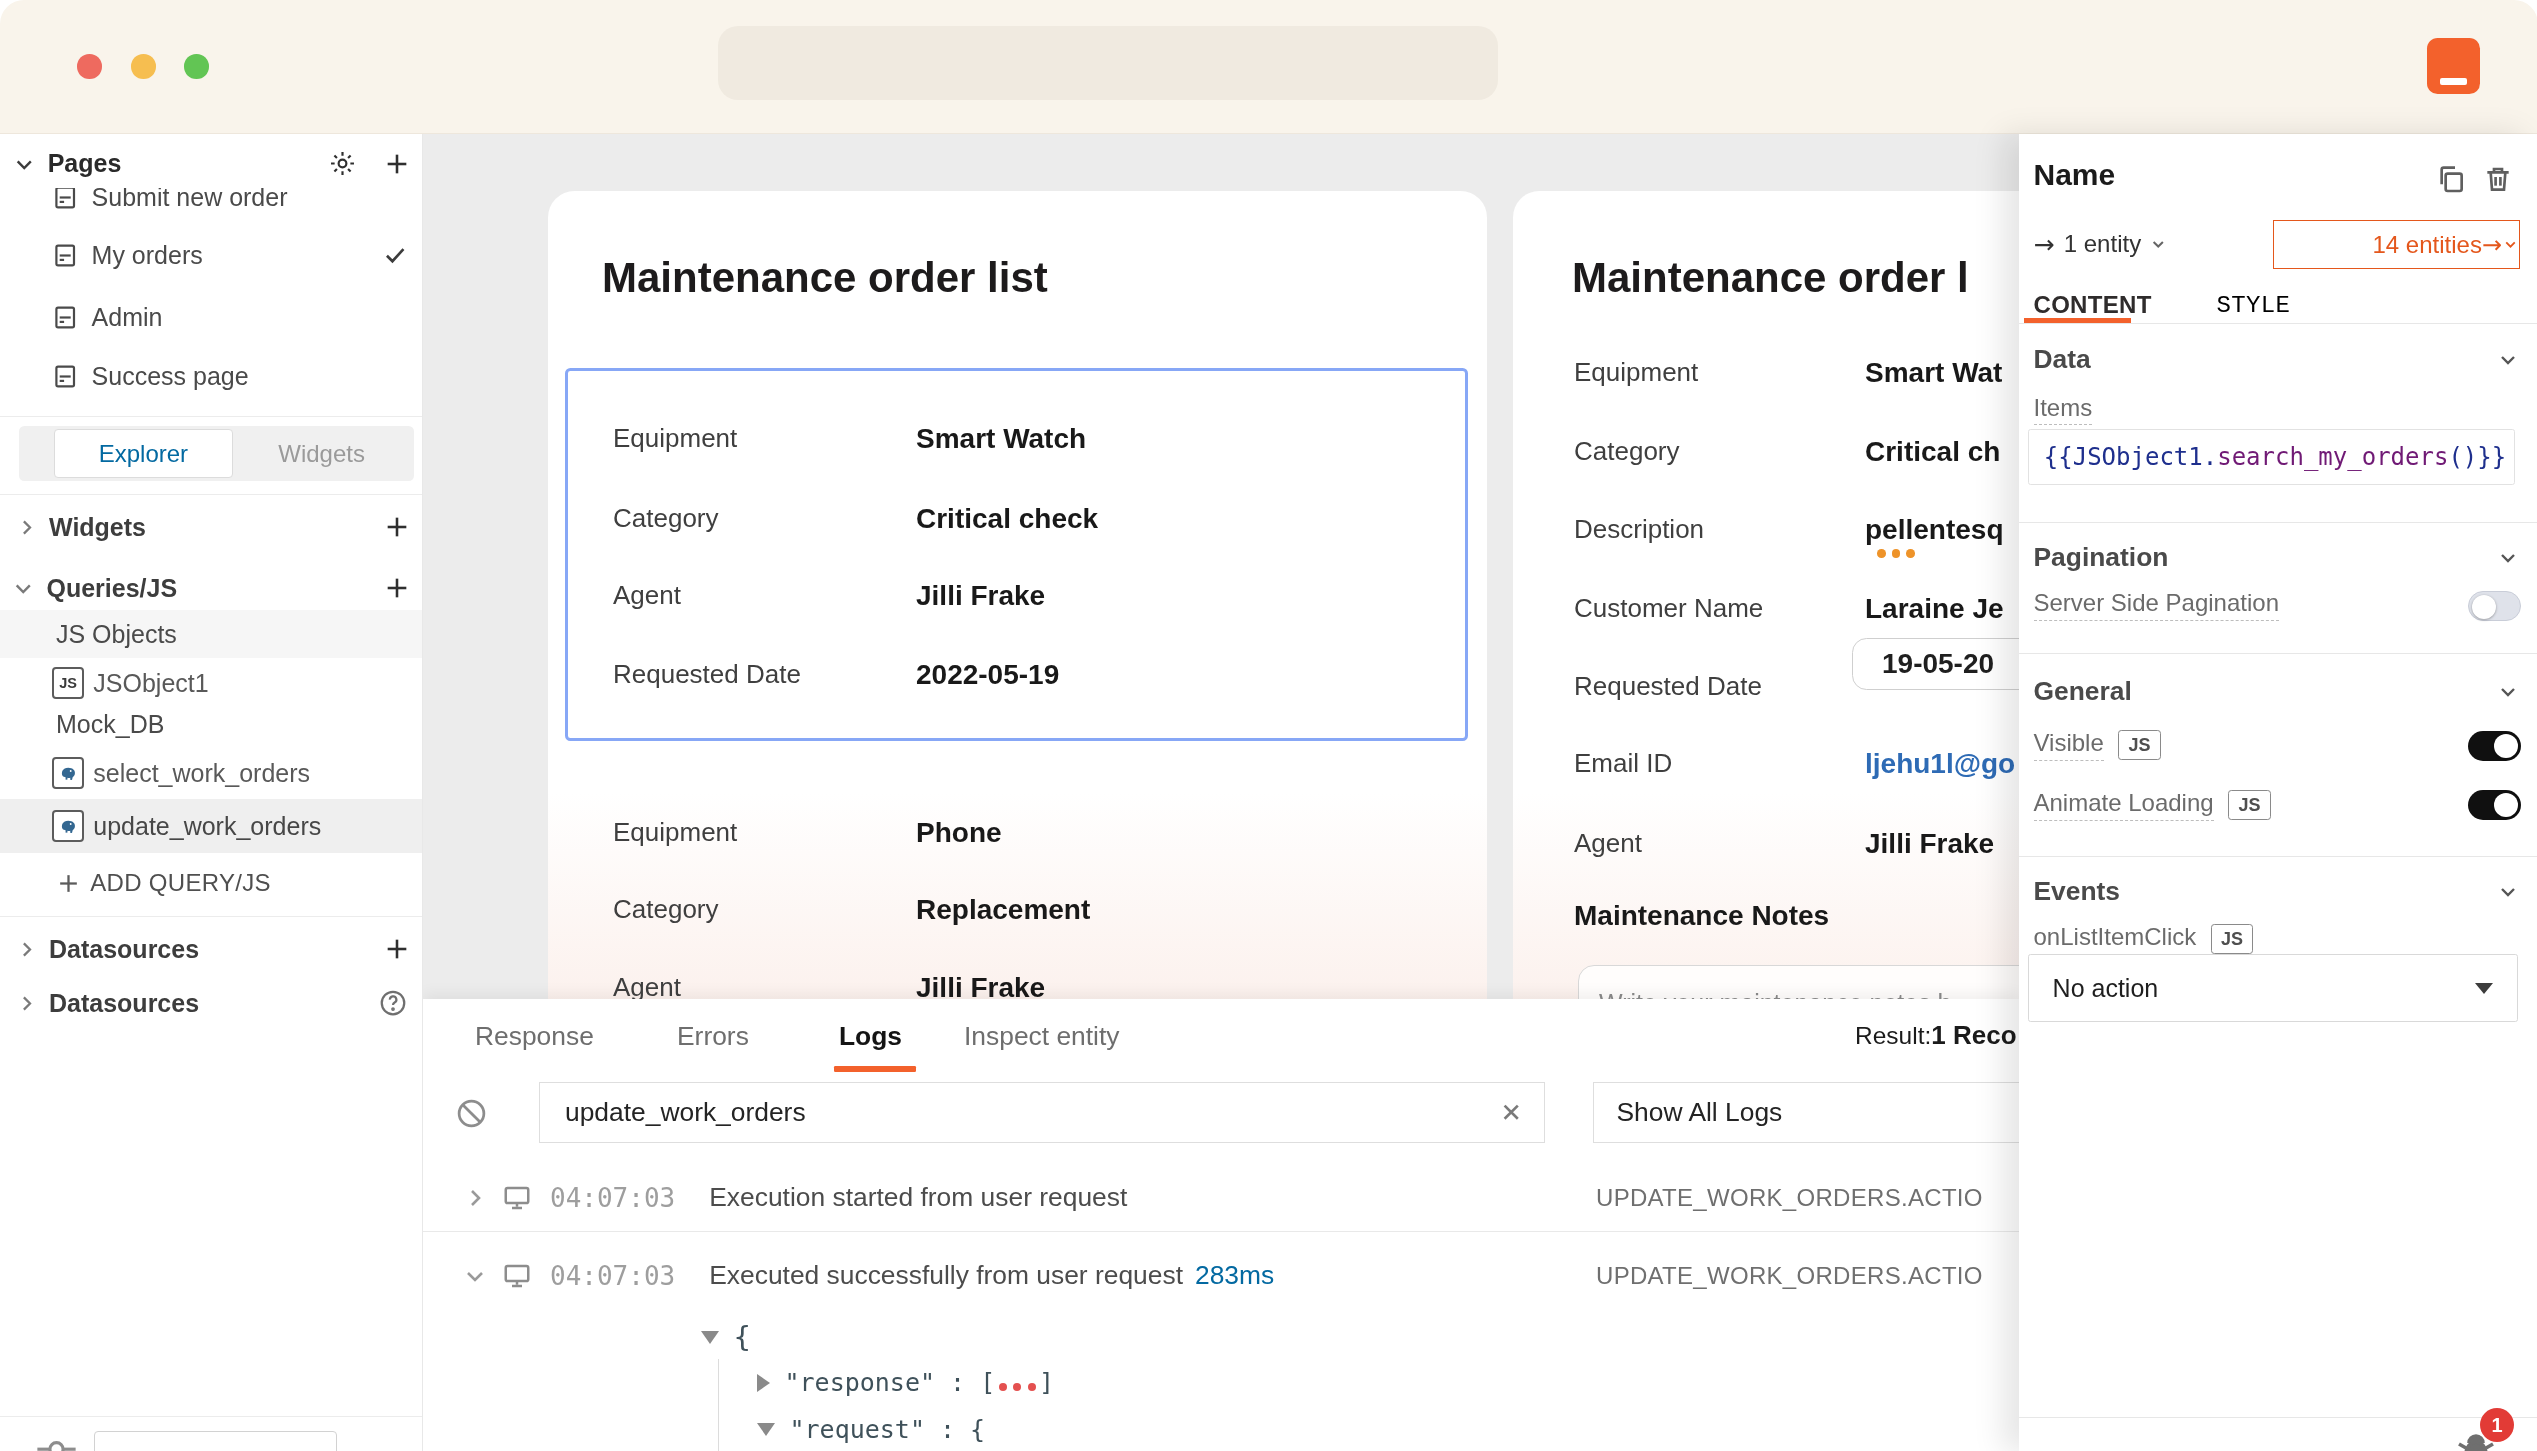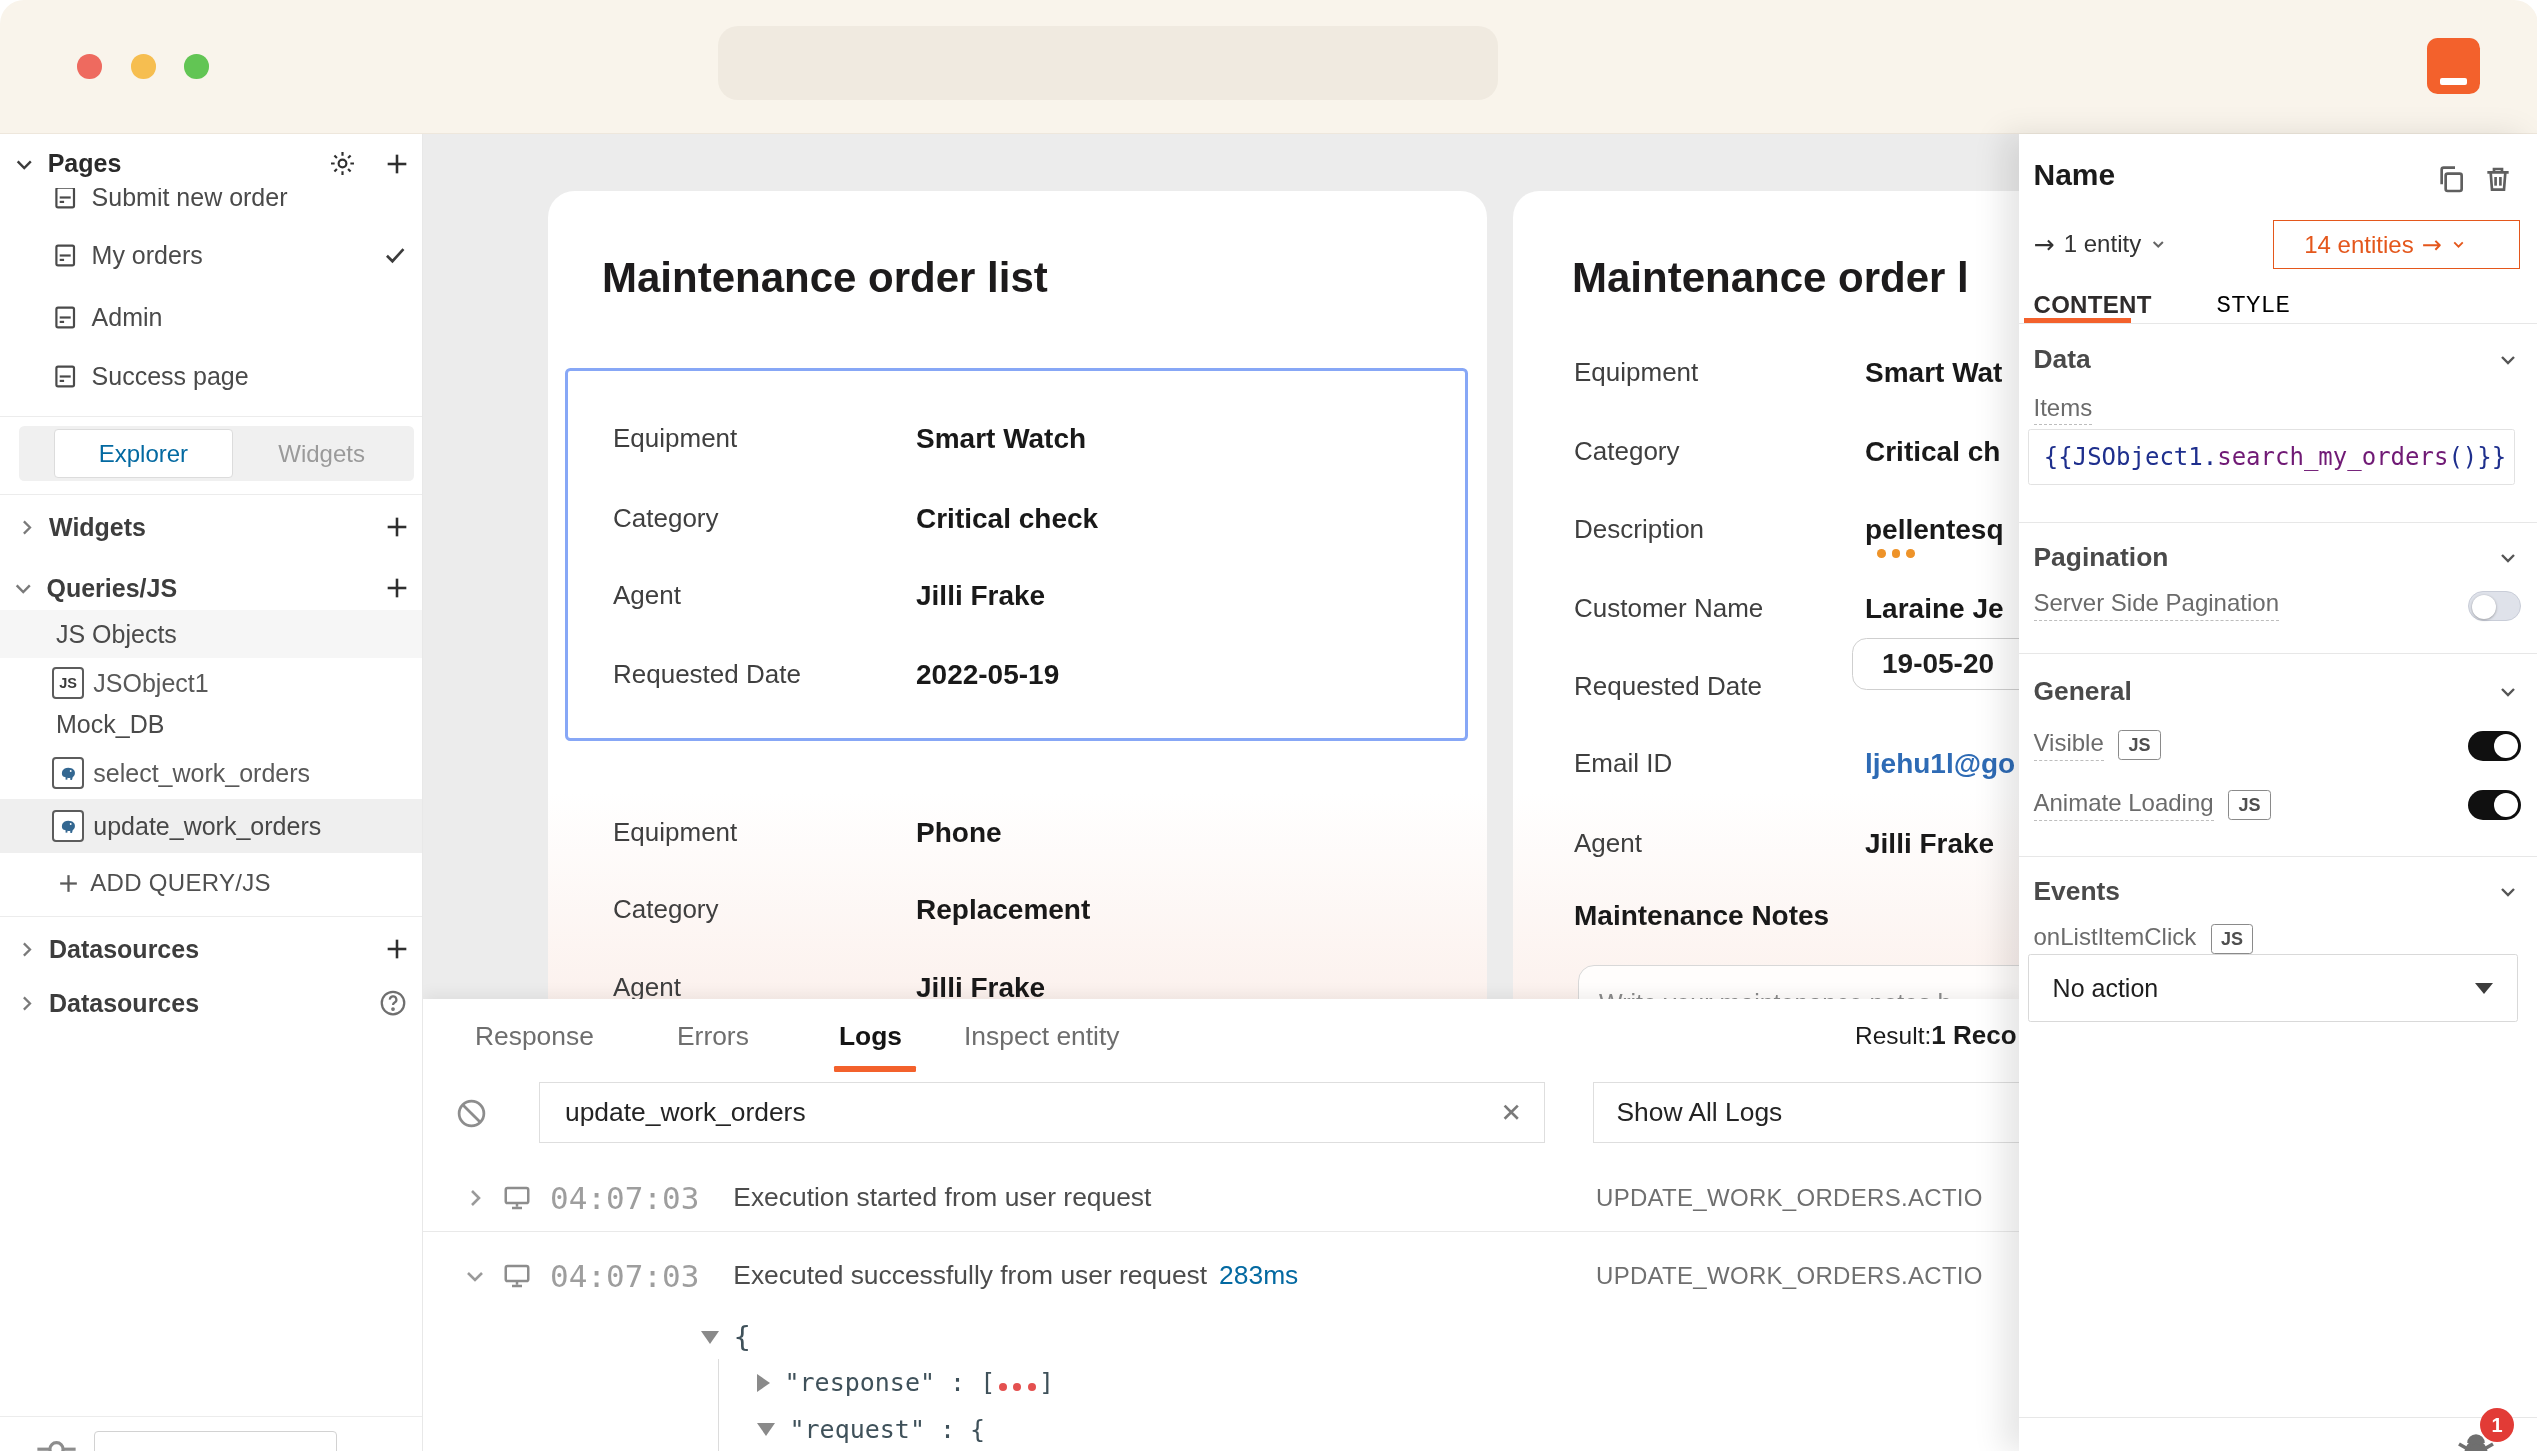--- a/index.html
+++ b/index.html
@@ -63,37 +63,37 @@
   .btab.active { color:#141414; font-weight:700; }
   .tabline { position:absolute; left:411px; top:67px; width:82px; height:6px; background:#f3612c; border-radius:1.3px; }
   .filterbox { position:absolute; left:116px; top:83px; width:1006px; height:61px; border:1.3px solid #dedede;
     background:#fff; display:flex; align-items:center; padding:0 20px 0 25px; }
   .filterbox input { border:none; outline:none; flex:1; font-size:26.4px; color:#242424;
     font-family:"Liberation Sans",sans-serif; background:transparent; }
   .scopebox { position:absolute; left:1170px; top:83px; width:492px; height:61px; border:1.3px solid #dedede;
     background:#fff; display:flex; align-items:center; padding:0 22.5px; font-size:26.4px; color:#242424; }
   .result { position:absolute; left:1432px; top:21px; font-size:24.5px; color:#1b1b1b; white-space:nowrap; }
   .logrow { position:absolute; left:0; width:1596px; height:63px; display:flex; align-items:center; }
-  .logtime { font-family:"DejaVu Sans Mono", monospace; font-size:31px; color:#9e9e9e; }
+  .logtime { font-family:"DejaVu Sans Mono", monospace; font-size:26px; color:#9e9e9e; }
   .logmsg { font-size:26.4px; color:#4c4c4c; white-space:nowrap; }
   .logdur { font-size:26.4px; color:#0369a1; }
   .logsrc { position:absolute; left:1173px; font-size:24px; color:#6f6f6f; letter-spacing:0.3px; white-space:nowrap; }
   .bdivider { position:absolute; left:0; width:1596px; height:1.3px; background:#e9e9e9; }
   .jsonline { position:absolute; font-family:"DejaVu Sans Mono", monospace; font-size:25px; color:#3f515a; white-space:nowrap; }
   .tri-r { display:inline-block; width:0; height:0; border-top:9.3px solid transparent; border-bottom:9.3px solid transparent; border-left:13.2px solid #8a8a8a; }
   .tri-d { display:inline-block; width:0; height:0; border-left:9.3px solid transparent; border-right:9.3px solid transparent; border-top:13.2px solid #8a8a8a; }
   .reddot { display:inline-block; width:8px; height:8px; border-radius:50%; background:#e4504f; margin:0 3.3px; }
 
   
   .ppanel { left:2019px; top:134px; width:519px; height:1318px; background:#fff; z-index:40;
     box-shadow:-16px 0 29px rgba(0,0,0,0.10); overflow:hidden; }
   .ptitle { position:absolute; left:14.5px; top:24px; font-size:30px; font-weight:700; color:#1b1b1b; }
   .prow { position:absolute; left:0; width:519px; display:flex; align-items:center; }
   .entbox { position:absolute; left:254px; top:86px; width:247px; height:49px; border:1.7px solid #e4571c;
-    display:flex; align-items:center; justify-content:center; padding-right:22px; gap:8px;
+    display:flex; align-items:center; justify-content:flex-end; padding-right:0; 
     color:#e4571c; font-size:24px; white-space:nowrap; }
   .ptab { font-size:24px; letter-spacing:0.3px; }
   .ptab.active { color:#2f2c2c; font-weight:700; }
   .ptab.idle { color:#000000;font-family:Liberation Mono, monospace; }
   .ptabline { position:absolute; left:4.6px; top:184px; width:107px; height:5.3px; background:#f3612c; }
   .pdivider { position:absolute; left:0; width:519px; height:1.3px; background:#e7e7e7; }
   .sechdr { font-size:26.4px; font-weight:600; color:#4a4a4a; }
   .plabel { font-size:24px; color:#6b6b6b; border-bottom:1.3px dashed #bdbdbd; padding-bottom:2.6px; white-space:nowrap; }
   .jsbadge { border:1.3px solid #8a8a8a; border-radius:3.3px; font-size:18px; font-weight:700; color:#4f4f4f;
     padding:3.3px 9.3px; margin-left:14.5px; }

